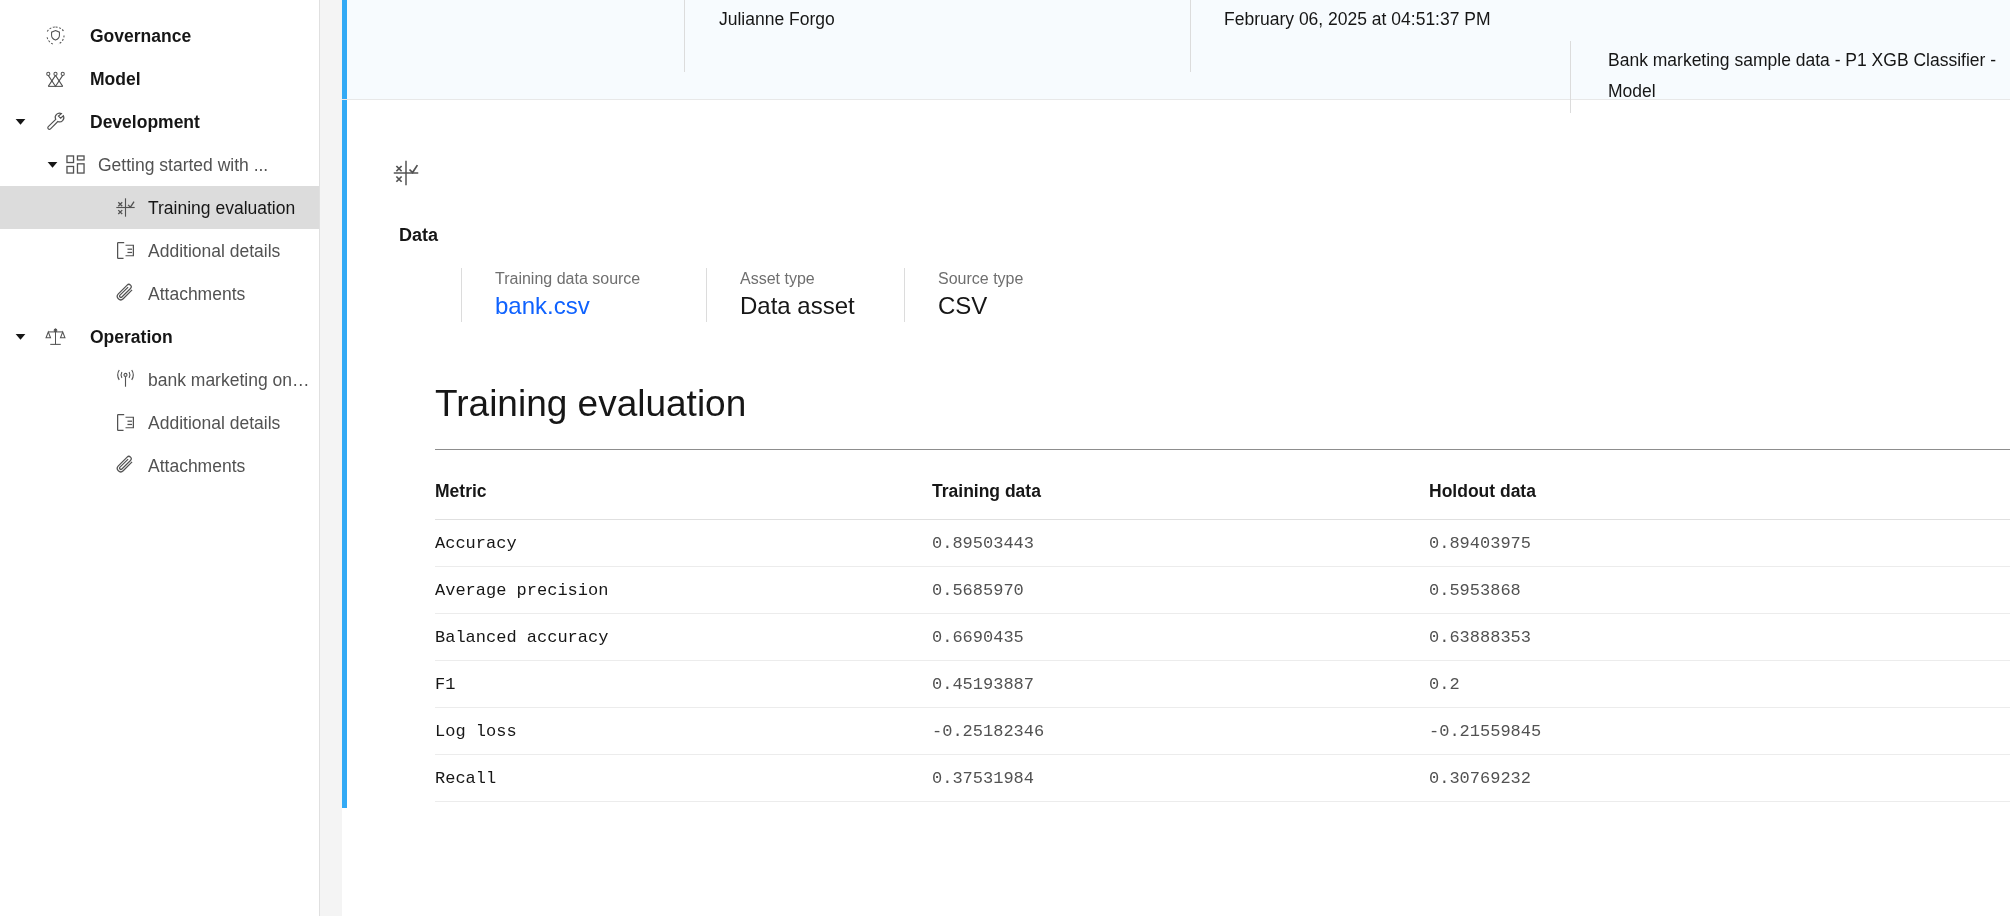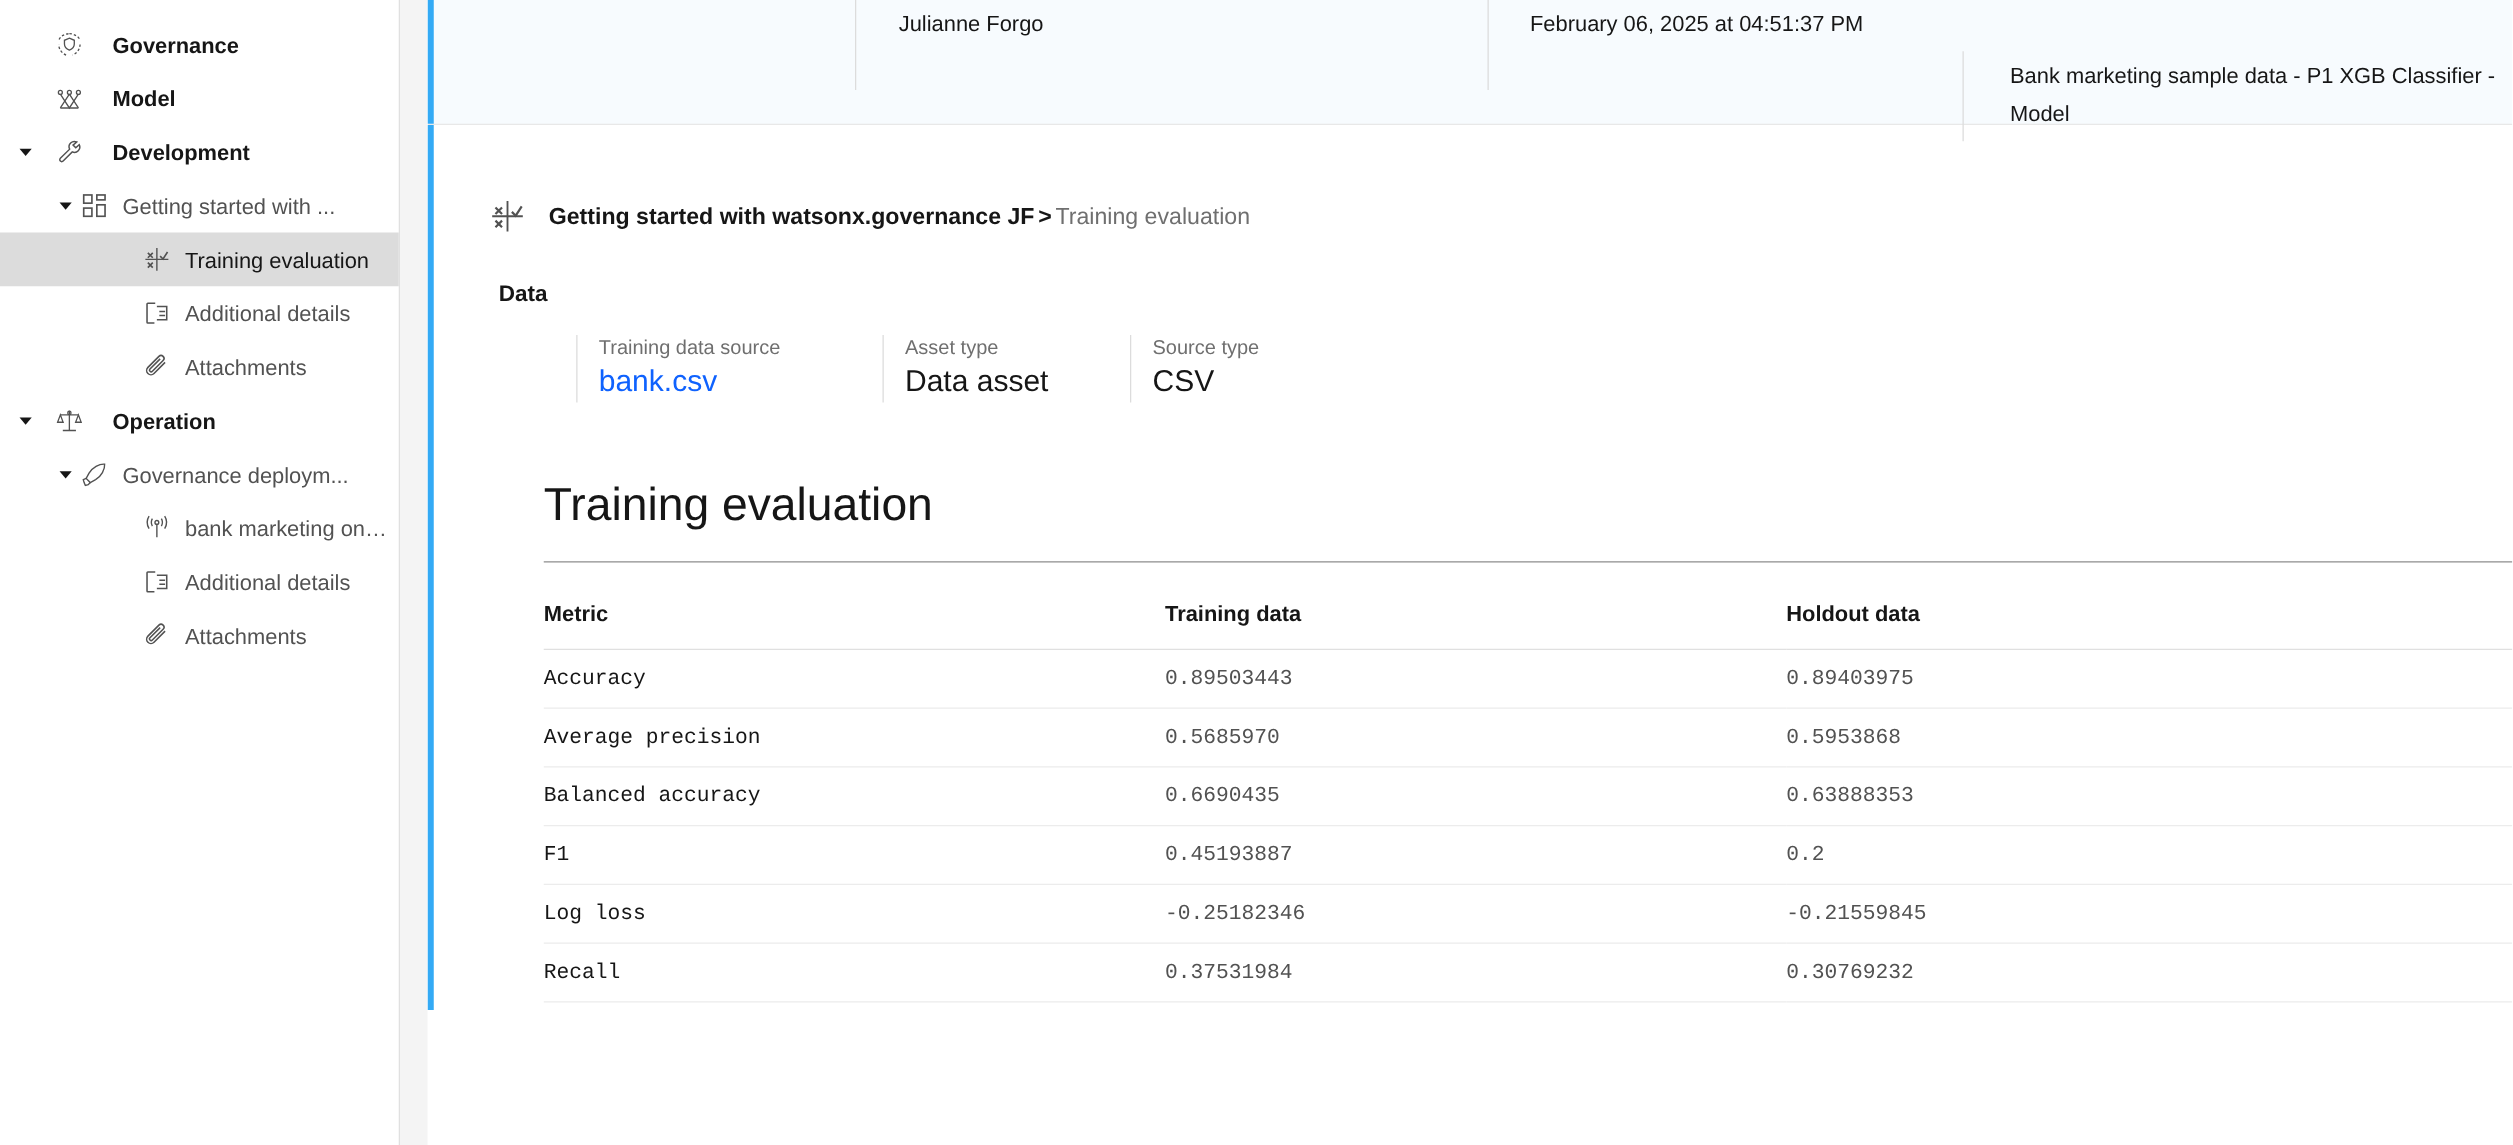--- a/index.html
+++ b/index.html
@@ -154,21 +154,21 @@
     padding-left: 52px;
     margin-top: 35px;
   }
 
   .data-cards {
     display: flex;
     margin-top: 22px;
     padding-left: 114px;
   }
   .dc {
-    padding-left: 17px;
+    padding-left: 33px;
     border-left: 1px solid #dcdcdc;
     height: 54px;
   }
   .dc-label {
     font-size: 16px;
     line-height: 21px;
     color: #6f6f6f;
   }
   .dc-value {
     font-size: 24px;
@@ -331,34 +331,20 @@
             <svg width="21" height="21" viewBox="0 0 32 32" fill="none" stroke="currentColor" stroke-width="1.6">
               <line x1="16" y1="4" x2="16" y2="28"></line>
               <line x1="8" y1="28" x2="24" y2="28"></line>
               <line x1="5" y1="9" x2="27" y2="9"></line>
               <circle cx="16" cy="6.6" r="2"></circle>
               <path d="M5 9 L1.6 18 h6.8z"></path>
               <path d="M27 9 L23.6 18 h6.8z"></path>
             </svg>
           </span>
           <span class="nav-label">Operation</span>
-        </div>
-        <div class="nav-row lvl1">
-          <span class="caret">
-            <svg width="13" height="13" viewBox="0 0 16 16" fill="currentColor">
-              <path d="M2 5 L8 12 L14 5 Z"></path>
-            </svg>
-          </span>
-          <span class="nav-icon">
-            <svg width="21" height="21" viewBox="0 0 32 32" fill="none" stroke="currentColor" stroke-width="1.7">
-              <path d="M28.5 3.5 C22 3 13.5 7.5 9.5 14.5 L6 21 l5 5 6.5 -3.5 C24.5 18.5 29 10 28.5 3.5z"></path>
-              <path d="M6 21 L2.5 22.5 L3.5 26 L5 29.5 L8.5 28.5 L11 26"></path>
-            </svg>
-          </span>
-          <span class="nav-label">Governance deploym...</span>
         </div>
         <div class="nav-row lvl2">
           <span class="caret"></span>
           <span class="nav-icon">
             <svg width="21" height="21" viewBox="0 0 32 32" fill="none" stroke="currentColor" stroke-width="1.7">
               <line x1="16" y1="12" x2="16" y2="27"></line>
               <circle cx="16" cy="9" r="2.3"></circle>
               <path d="M10.5 4.5 a9 9 0 0 0 0 9"></path>
               <path d="M21.5 4.5 a9 9 0 0 1 0 9"></path>
               <path d="M6.5 1.5 a14 14 0 0 0 0 15"></path>
@@ -410,23 +396,20 @@
 
         <div class="breadcrumb-row">
           <span class="bc-icon">
             <svg width="28" height="28" viewBox="0 0 32 32" fill="none" stroke="currentColor" stroke-width="1.7">
               <line x1="16" y1="2" x2="16" y2="30"></line>
               <line x1="2" y1="16" x2="30" y2="16"></line>
               <path d="M5 8 L11 14 M11 8 L5 14" stroke-width="2"></path>
               <path d="M20 12 L23.5 15.5 L29 7" stroke-width="2" fill="none"></path>
               <path d="M5 20 L11 26 M11 20 L5 26" stroke-width="2"></path>
             </svg>
-          </span>
-          <span class="bc-text">
-            <span class="bc-a">Getting started with watsonx.governance JF</span><span class="bc-sep">&gt;</span><span class="bc-b">Training evaluation</span>
           </span>
         </div>
 
         <div class="section-title">Data</div>
 
         <div class="data-cards">
           <div class="dc dc-1">
             <div class="dc-label">Training data source</div>
             <div class="dc-value link">bank.csv</div>
           </div>

